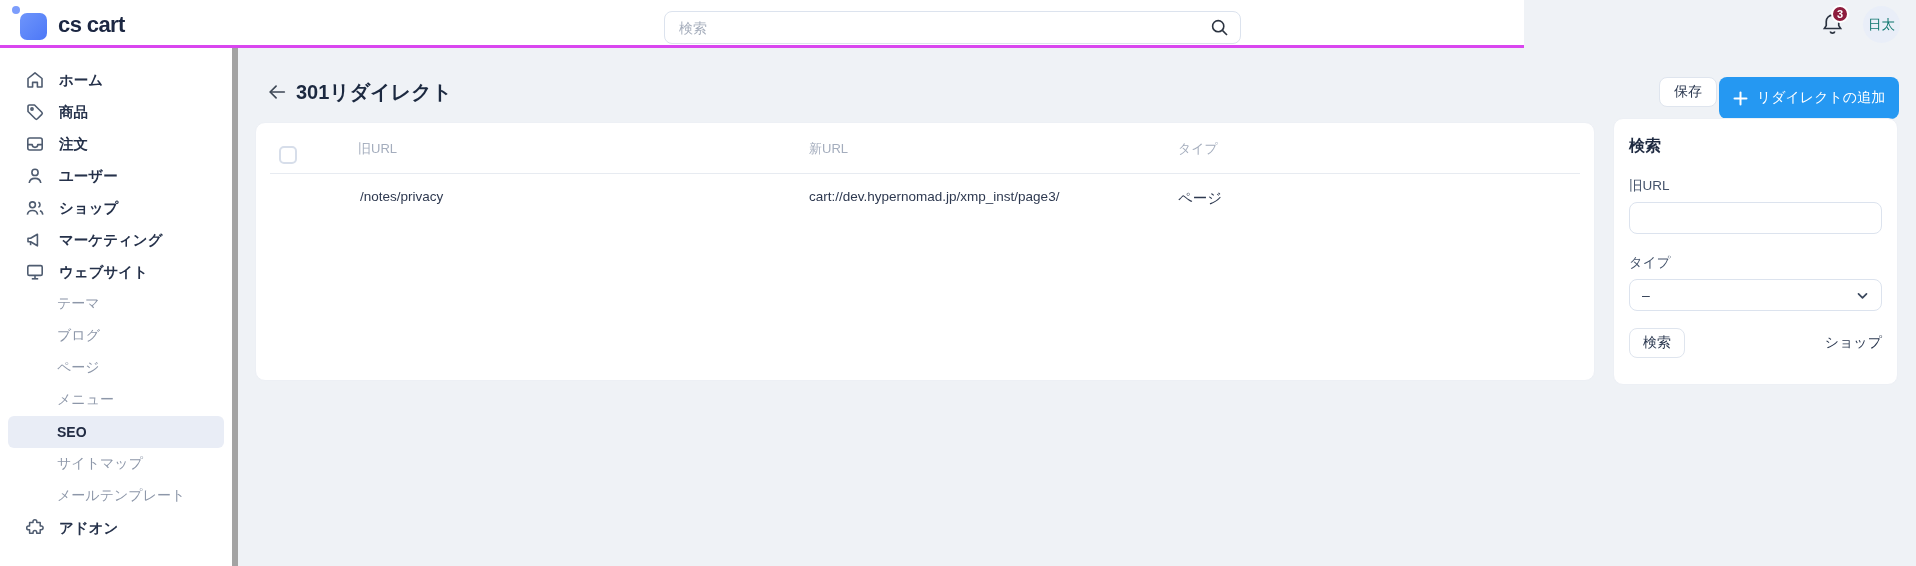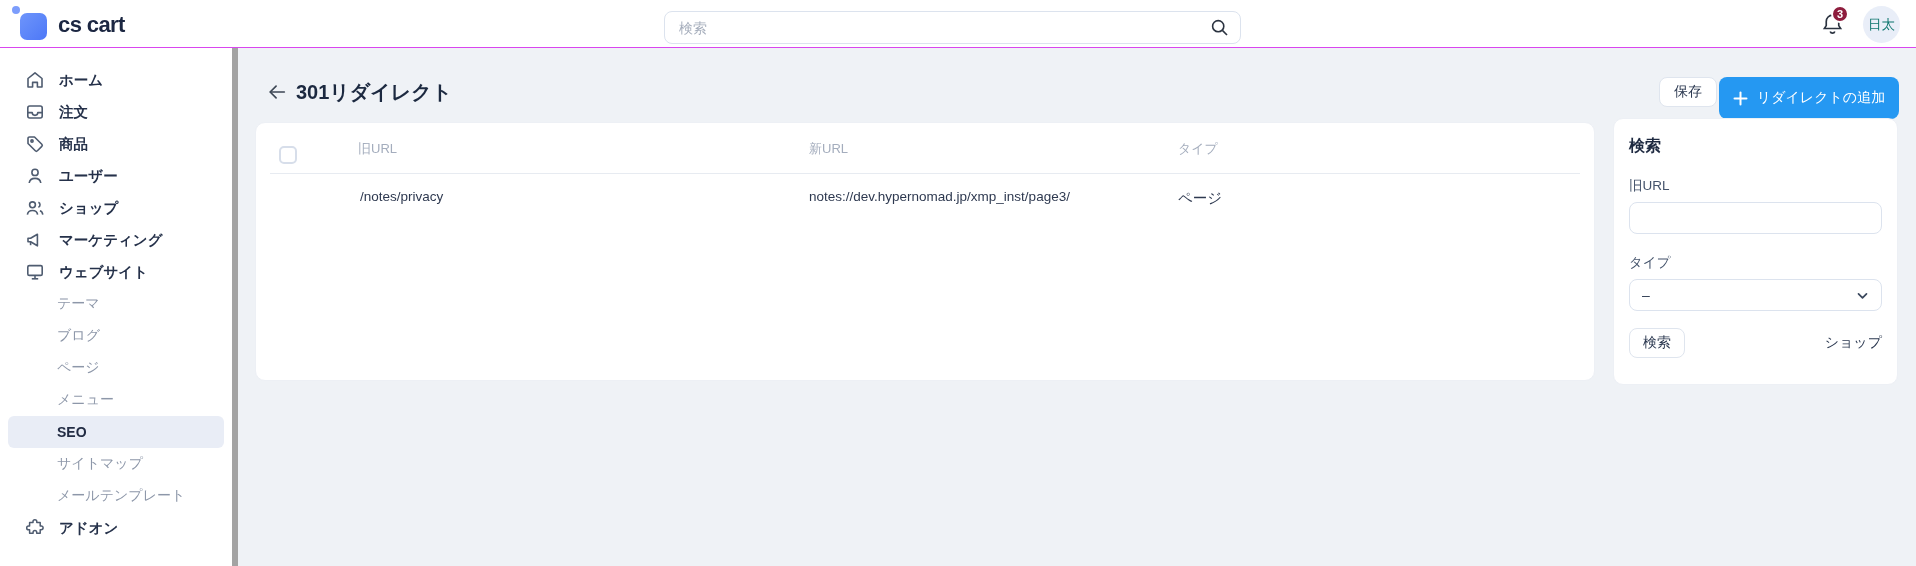--- a/index.html
+++ b/index.html
@@ -6,21 +6,21 @@
   html,body { width:1916px; height:566px; }
   body {
     position:relative; overflow:hidden;
     background:#eff2f6;
     font-family:"Liberation Sans","DejaVu Sans",sans-serif;
     color:#2e3950;
   }
   svg { display:block; }
 
   
-  .topbar { position:absolute; top:0; left:0; width:1916px; height:48px; background:#fff; border-bottom:1px solid #d946ef; z-index:5; }
+  .topbar { position:absolute; top:0; left:0; width:1524px; height:48px; background:#fff; border-bottom:3px solid #d946ef; z-index:5; }
   .logo { position:absolute; left:20px; top:9px; display:flex; align-items:flex-start; gap:11px; cursor:pointer; }
   .logo-mark { width:27px; height:27px; border-radius:7px; background:linear-gradient(135deg,#6e95fb,#4d78f7); position:relative; margin-top:4px; }
   .logo-dot { position:absolute; top:-7px; left:-8px; width:8px; height:8px; border-radius:50%; background:#7c9dfc; }
   .logo-text { font-size:22px; font-weight:700; color:#1c2742; letter-spacing:-0.6px; line-height:31px; }
 
   .search-wrap { position:absolute; left:664px; top:11px; width:577px; height:33px; }
   .search-input { width:100%; height:100%; border:1px solid #dce3ee; border-radius:8px; padding:0 44px 0 14px; font-size:14px; color:#2e3950; background:#fff; outline:none; font-family:inherit; }
   .search-input::placeholder { color:#a6aebc; }
   .search-icon { position:absolute; right:11px; top:6px; }
 
@@ -111,35 +111,35 @@
           <svg width="20" height="20" viewBox="0 0 20 20" fill="none" stroke="currentColor" stroke-width="1.6" stroke-linejoin="round">
             <path d="M3 8.5 10 2.8l7 5.7V17h-4.6v-4.6H7.6V17H3z"></path>
           </svg>
         </span>
       <span class="label">ホーム</span>
     </div>
 
     <div class="nav-item">
       <span class="icon">
           <svg width="20" height="20" viewBox="0 0 20 20" fill="none" stroke="currentColor" stroke-width="1.6" stroke-linejoin="round">
+            <path d="M3 4.5A1.5 1.5 0 0 1 4.5 3h5l7.3 7.3a1.5 1.5 0 0 1 0 2.1l-4.4 4.4a1.5 1.5 0 0 1-2.1 0L3 9.5z"></path>
+            <circle cx="7" cy="7" r="1.1"></circle>
+          </svg>
+        </span>
+      <span class="label">商品</span>
+    </div>
+
+    <div class="nav-item">
+      <span class="icon">
+          <svg width="20" height="20" viewBox="0 0 20 20" fill="none" stroke="currentColor" stroke-width="1.6" stroke-linejoin="round">
             <rect x="2.8" y="4" width="14.4" height="12" rx="2"></rect>
             <path d="M2.8 10.6h4.4a2.8 2.8 0 0 0 5.6 0h4.4"></path>
           </svg>
         </span>
       <span class="label">注文</span>
-    </div>
-
-    <div class="nav-item">
-      <span class="icon">
-          <svg width="20" height="20" viewBox="0 0 20 20" fill="none" stroke="currentColor" stroke-width="1.6" stroke-linejoin="round">
-            <path d="M3 4.5A1.5 1.5 0 0 1 4.5 3h5l7.3 7.3a1.5 1.5 0 0 1 0 2.1l-4.4 4.4a1.5 1.5 0 0 1-2.1 0L3 9.5z"></path>
-            <circle cx="7" cy="7" r="1.1"></circle>
-          </svg>
-        </span>
-      <span class="label">商品</span>
     </div>
 
     <div class="nav-item">
       <span class="icon">
           <svg width="20" height="20" viewBox="0 0 20 20" fill="none" stroke="currentColor" stroke-width="1.6">
             <circle cx="10" cy="6.4" r="3.1"></circle>
             <path d="M4.2 17c.5-3.4 2.9-4.6 5.8-4.6s5.3 1.2 5.8 4.6"></path>
           </svg>
         </span>
       <span class="label">ユーザー</span>
@@ -231,21 +231,21 @@
 
 <div class="table-card">
   <span class="checkbox"></span>
   <span class="col-head c-old">旧URL</span>
   <span class="col-head c-new">新URL</span>
   <span class="col-head c-type">タイプ</span>
   <div class="head-line"></div>
 
   <div class="row">
     <span class="cell c-old">/notes/privacy</span>
-    <span class="cell c-new">notes://dev.hypernomad.jp/xmp_inst/page3/</span>
+    <span class="cell c-new">cart://dev.hypernomad.jp/xmp_inst/page3/</span>
     <span class="cell c-type">ページ</span>
   </div>
 </div>
 
 <div class="filter-card">
   <div class="filter-title">検索</div>
 
   <div class="filter-label">旧URL</div>
   <input class="filter-input" type="text" value="" style="">
 

